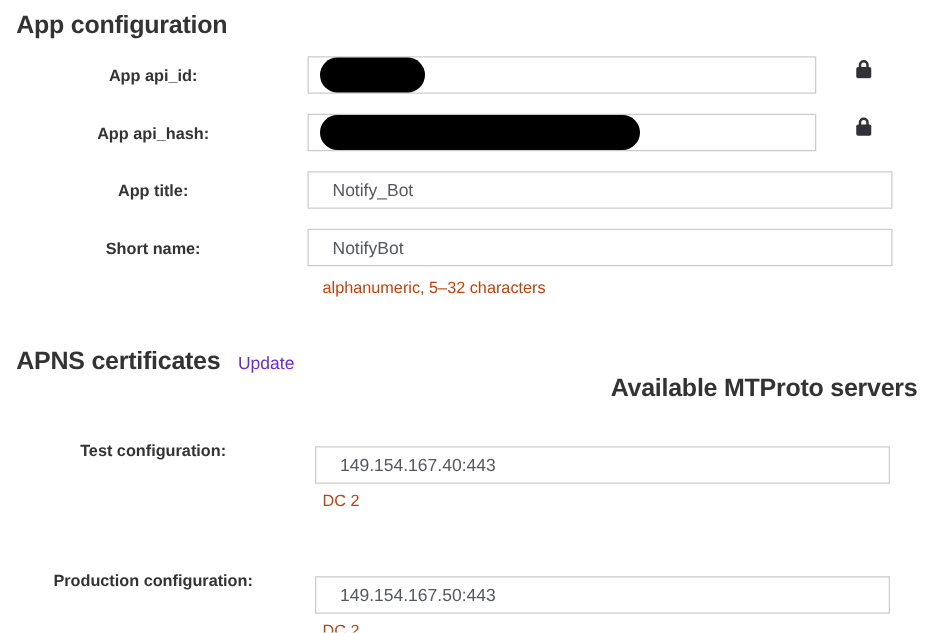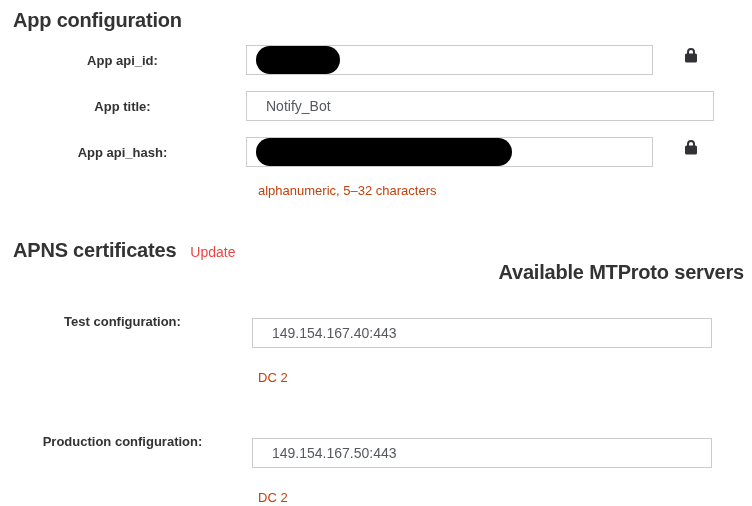--- a/index.html
+++ b/index.html
@@ -1,18 +1,18 @@
 <!DOCTYPE html>
 <html><head>
 <meta charset="utf-8">
 <style>
   html,body { margin:0; padding:0; background:#ffffff; }
   body { width:752px; height:506px; overflow:hidden;
          font-family:"Liberation Sans", sans-serif; color:#333333; }
-  .page { box-sizing:border-box; width:752px; height:506px; padding:9px 8px 0 13px; }
+  .page { box-sizing:border-box; width:752px; height:506px; padding:9px 18px 0 13px; }
 
   h2.section-title { margin:0; font-size:20px; line-height:22px; font-weight:700;
                      color:#333333; letter-spacing:-0.2px; }
 
   .form { margin-top:14px; }
   .row { display:flex; align-items:center; margin-bottom:16px; }
   .row.last { margin-bottom:0; }
   .row label { flex:none; width:219px; text-align:center; font-size:13px;
                font-weight:700; color:#333333; }
   .gap-a { margin-right:14px; }
@@ -27,24 +27,24 @@
   .w-name { width:468px; }
   .w-mt   { width:460px; font-weight:400; color:#3c3f44; font-size:15px; padding-left:14px;margin-top:24px; }
 
   .redaction { position:absolute; top:1px; height:28px; background:#000000; border-radius:14px; }
   .red-id   { left:10px; width:84px; }
   .red-hash { left:10px; width:256px; }
 
   .lock { flex:none; margin-left:31px; transform:translateY(-5px); width:14px; height:16px; }
 
   .helper { margin:9px 0 0 245px; font-size:13px; line-height:16px; color:#c2410c; }
-  .dc { margin:22px 0 0 245px; }
+  .dc { margin:6px 0 0 245px; }
 
   .apns-head { display:flex; align-items:baseline; margin-top:40px; }
-  a.update { margin-left:14px; font-size:14px; color:#ef4444; text-decoration:none; cursor:pointer;text-align:right; }
+  a.update { margin-left:14px; font-size:14px; color:#6d28d9; text-decoration:none; cursor:pointer;text-align:right; }
 
   .mt-title { margin-top:31px;text-align:right; }
   .mt-form { margin-top:11px; }
   .row-prod { margin-top:28px; }
 </style>
 </head>
 <body>
 
 <div class="page">
 
@@ -58,38 +58,44 @@
         <input class="text w-api" type="text" value="" style="">
         <span class="redaction red-id"></span>
       </span>
       <svg class="lock" viewBox="0 0 14 16">
         <path d="M4 8 V5 a3 3 0 0 1 6 0 V8" fill="none" stroke="#323236" stroke-width="2"></path>
         <rect x="1" y="6.5" width="12" height="9" rx="1.5" fill="#323236"></rect>
       </svg>
     </div>
 
     <div class="row">
-      <label class="gap-a">App title:</label>
-      <span class="inputwrap">
-        <input class="text w-name" type="text" value="Notify_Bot" style="">
-      </span>
-    </div>
-
-    <div class="row">
       <label class="gap-a">App api_hash:</label>
       <span class="inputwrap">
         <input class="text w-api" type="text" value="" style="">
         <span class="redaction red-hash"></span>
       </span>
       <svg class="lock" viewBox="0 0 14 16">
         <path d="M4 8 V5 a3 3 0 0 1 6 0 V8" fill="none" stroke="#323236" stroke-width="2"></path>
         <rect x="1" y="6.5" width="12" height="9" rx="1.5" fill="#323236"></rect>
       </svg>
     </div>
 
+    <div class="row">
+      <label class="gap-a">App title:</label>
+      <span class="inputwrap">
+        <input class="text w-name" type="text" value="Notify_Bot" style="">
+      </span>
+    </div>
+
+    <div class="row last">
+      <label class="gap-a">Short name:</label>
+      <span class="inputwrap">
+        <input class="text w-name" type="text" value="NotifyBot" style="">
+      </span>
+    </div>
 
     <div class="helper">alphanumeric, 5–32 characters</div>
   </div>
 
   <div class="apns-head">
     <h2 class="section-title">APNS certificates</h2>
     <a class="update" href="#">Update</a>
   </div>
 
   <h2 class="section-title mt-title">Available MTProto servers</h2>

